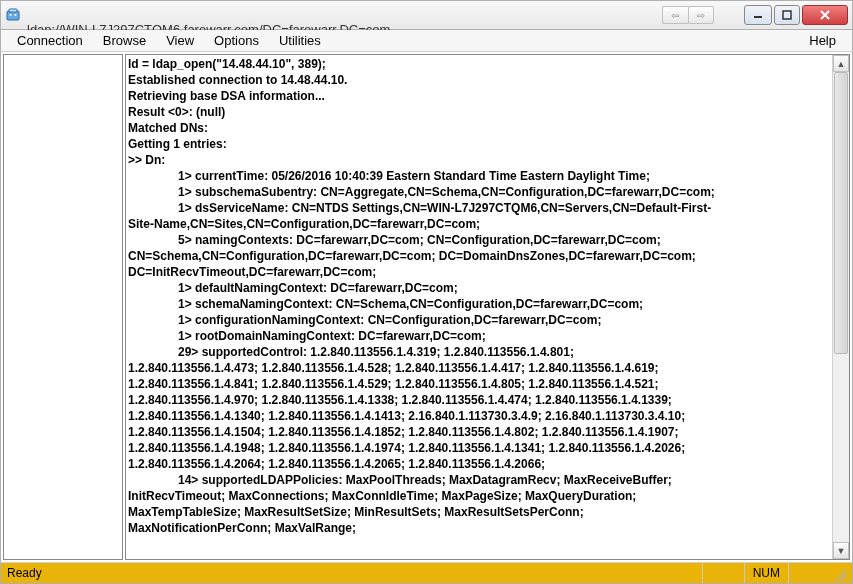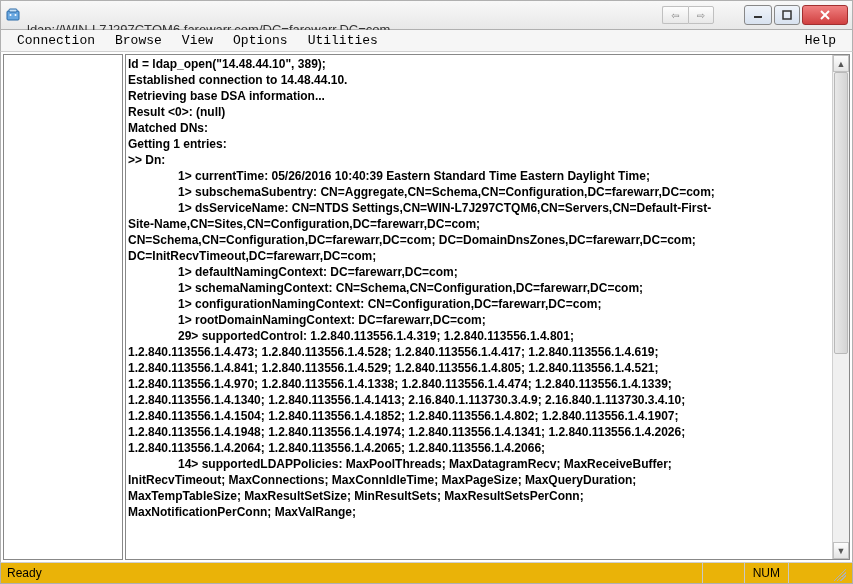--- a/index.html
+++ b/index.html
@@ -82,21 +82,20 @@
     .menubar {
       height: 22px;
       background: #f6f6f6;
       border-left: 1px solid #b0b0b0;
       border-right: 1px solid #b0b0b0;
       border-bottom: 1px solid #d0d0d0;
       display: flex;
       align-items: center;
       padding: 0 6px;
       font-size: 13px;
-      font-family: Liberation Mono, monospace;
     }
     .menubar .menu-item {
       padding: 2px 10px;
       cursor: default;
     }
     .menubar .spacer { flex: 1; }
     .content-area {
       flex: 1;
       display: flex;
       border-left: 1px solid #b0b0b0;
@@ -239,21 +238,21 @@
   <div class="left-pane"></div>
   <div class="right-pane">
     <div class="right-content"><span>ld = ldap_open("14.48.44.10", 389);</span>
 <span>Established connection to 14.48.44.10.</span>
 <span>Retrieving base DSA information...</span>
 <span>Result &lt;0&gt;: (null)</span>
 <span>Matched DNs: </span>
 <span>Getting 1 entries:</span>
 <span>&gt;&gt; Dn: </span>
 <span class="indent">1&gt; currentTime: 05/26/2016 10:40:39 Eastern Standard Time Eastern Daylight Time; </span><span class="indent">1&gt; subschemaSubentry: CN=Aggregate,CN=Schema,CN=Configuration,DC=farewarr,DC=com; </span><span class="indent">1&gt; dsServiceName: CN=NTDS Settings,CN=WIN-L7J297CTQM6,CN=Servers,CN=Default-First-</span><span>Site-Name,CN=Sites,CN=Configuration,DC=farewarr,DC=com; </span>
-<span>CN=Schema,CN=Configuration,DC=farewarr,DC=com; DC=DomainDnsZones,DC=farewarr,DC=com; </span>
+<span class="indent">5&gt; namingContexts: DC=farewarr,DC=com; CN=Configuration,DC=farewarr,DC=com; </span><span>CN=Schema,CN=Configuration,DC=farewarr,DC=com; DC=DomainDnsZones,DC=farewarr,DC=com; </span>
 <span>DC=InitRecvTimeout,DC=farewarr,DC=com; </span>
 <span class="indent">1&gt; defaultNamingContext: DC=farewarr,DC=com; </span><span class="indent">1&gt; schemaNamingContext: CN=Schema,CN=Configuration,DC=farewarr,DC=com; </span><span class="indent">1&gt; configurationNamingContext: CN=Configuration,DC=farewarr,DC=com; </span><span class="indent">1&gt; rootDomainNamingContext: DC=farewarr,DC=com; </span><span class="indent">29&gt; supportedControl: 1.2.840.113556.1.4.319; 1.2.840.113556.1.4.801; </span><span>1.2.840.113556.1.4.473; 1.2.840.113556.1.4.528; 1.2.840.113556.1.4.417; 1.2.840.113556.1.4.619; </span>
 <span>1.2.840.113556.1.4.841; 1.2.840.113556.1.4.529; 1.2.840.113556.1.4.805; 1.2.840.113556.1.4.521; </span>
 <span>1.2.840.113556.1.4.970; 1.2.840.113556.1.4.1338; 1.2.840.113556.1.4.474; 1.2.840.113556.1.4.1339; </span>
 <span>1.2.840.113556.1.4.1340; 1.2.840.113556.1.4.1413; 2.16.840.1.113730.3.4.9; 2.16.840.1.113730.3.4.10; </span>
 <span>1.2.840.113556.1.4.1504; 1.2.840.113556.1.4.1852; 1.2.840.113556.1.4.802; 1.2.840.113556.1.4.1907; </span>
 <span>1.2.840.113556.1.4.1948; 1.2.840.113556.1.4.1974; 1.2.840.113556.1.4.1341; 1.2.840.113556.1.4.2026; </span>
 <span>1.2.840.113556.1.4.2064; 1.2.840.113556.1.4.2065; 1.2.840.113556.1.4.2066; </span>
 <span class="indent">14&gt; supportedLDAPPolicies: MaxPoolThreads; MaxDatagramRecv; MaxReceiveBuffer; </span><span>InitRecvTimeout; MaxConnections; MaxConnIdleTime; MaxPageSize; MaxQueryDuration; </span>
 <span>MaxTempTableSize; MaxResultSetSize; MinResultSets; MaxResultSetsPerConn; </span>

